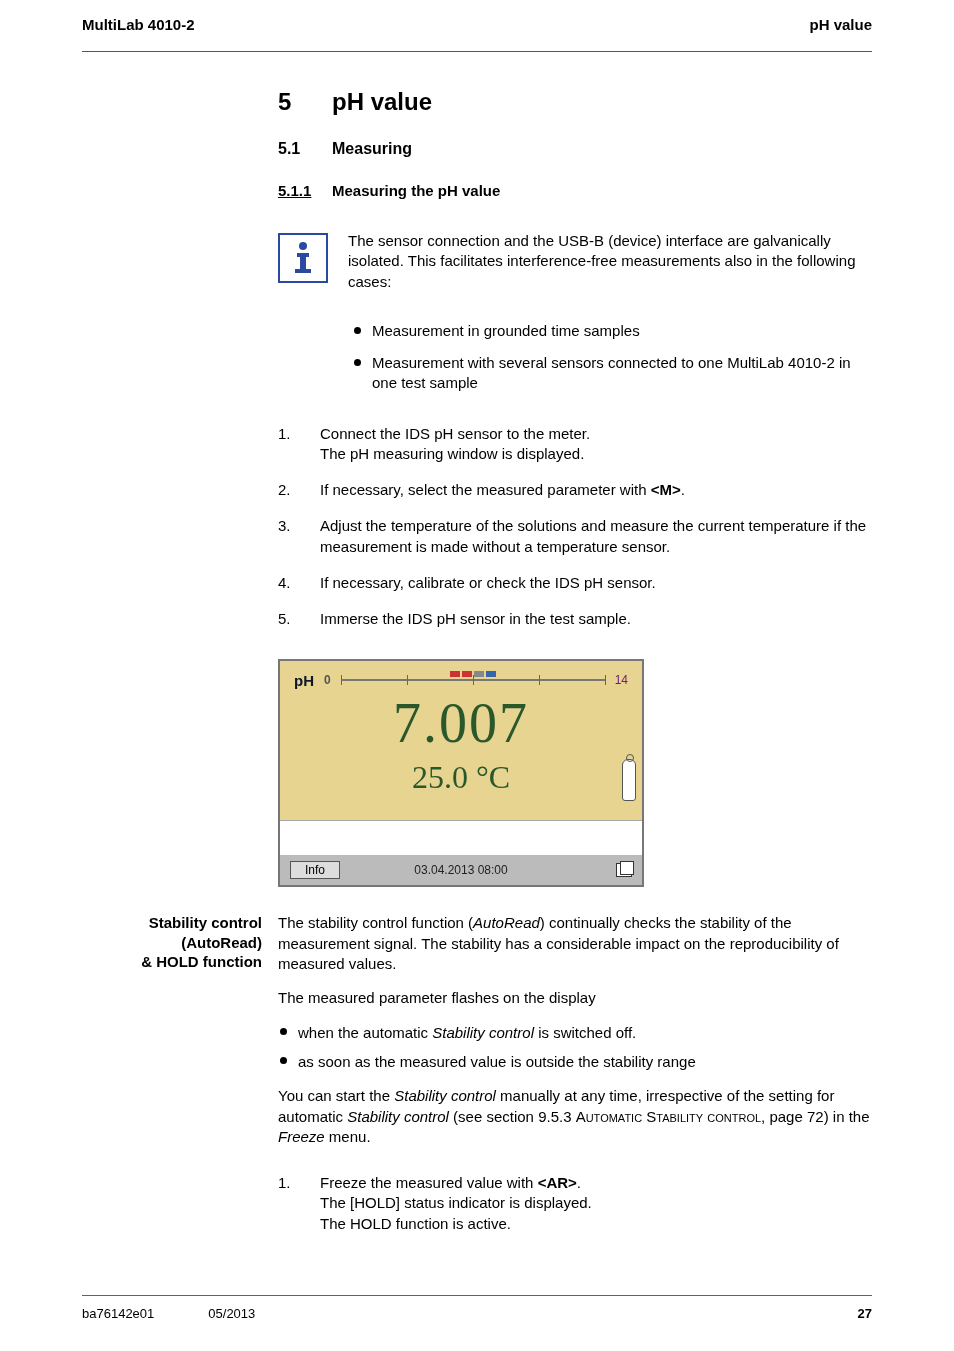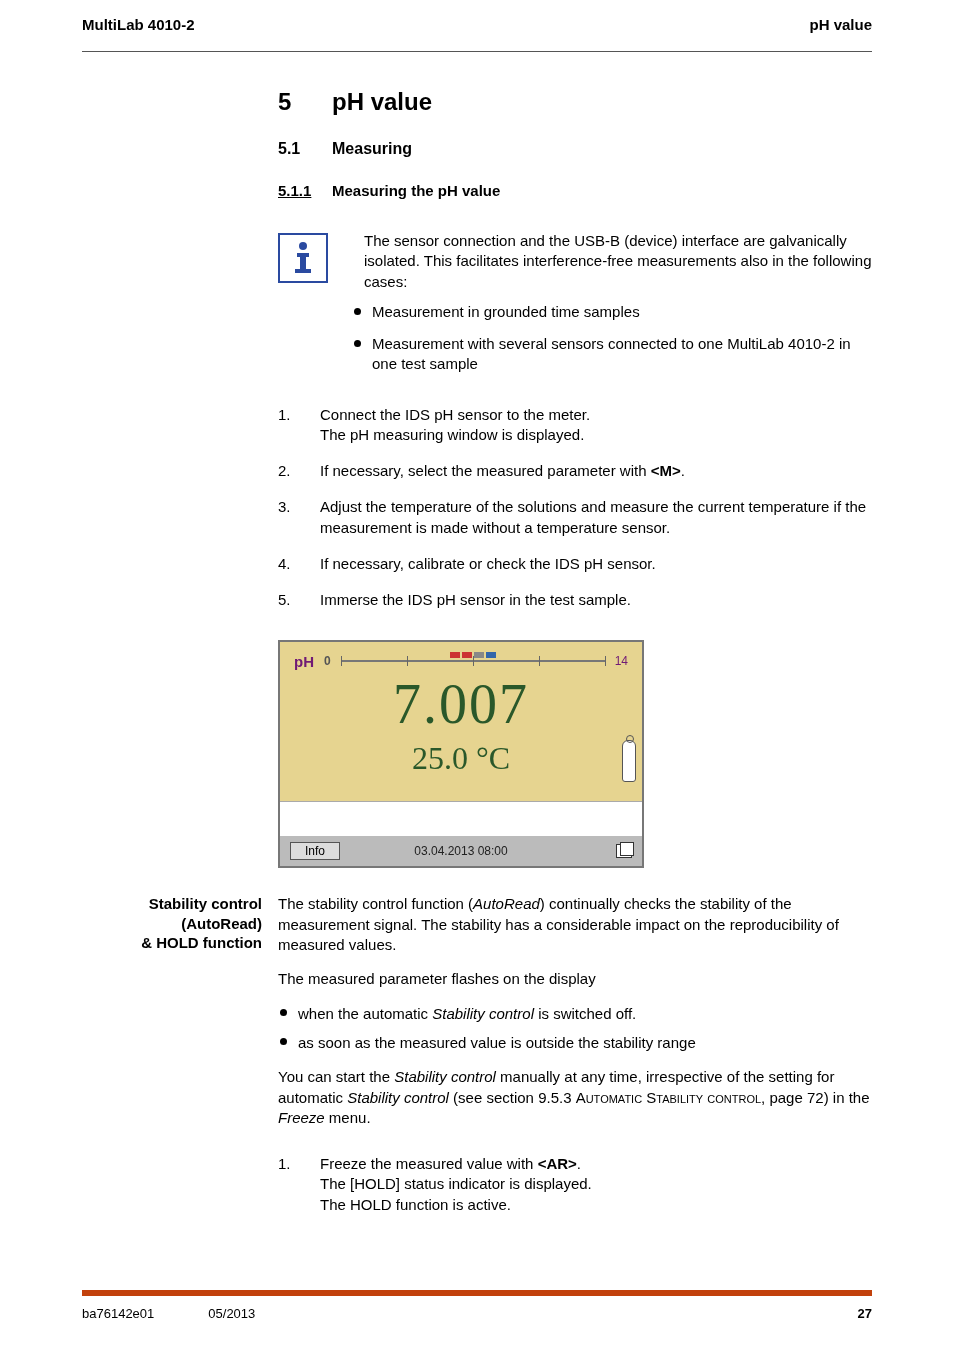--- a/index.html
+++ b/index.html
@@ -6,35 +6,35 @@
   body { font-family: Arial, Helvetica, sans-serif; font-size: 15px; color: #000; background: #fff; }
   .page { width: 954px; height: 1351px; margin: 0 auto; position: relative; padding: 16px 82px 30px 82px; }
   .header { display: flex; justify-content: space-between; font-weight: bold; font-size: 15px; padding-bottom: 18px; border-bottom: 1px solid #555; }
   .content { padding-top: 36px; padding-left: 196px; }
   .h1 { font-size: 24px; font-weight: bold; margin-bottom: 24px; display:flex; }
   .h1 .num { width: 54px; display:inline-block;}
   .h2 { font-size: 16px; font-weight: bold; margin-bottom: 24px; display:flex;}
   .h2 .num { width: 54px; display:inline-block;}
   .h3 { font-size: 15px; font-weight: bold; margin-bottom: 32px; display:flex;}
   .h3 .num { width: 54px; display:inline-block;text-decoration:underline;}
-  .info-block { display: flex; gap: 36px; margin-bottom: 10px; }
+  .info-block { display: flex; gap: 20px; margin-bottom: 29px; }
   .info-icon-box { border: 2px solid #2a4aa0; width: 50px; height: 50px; display:flex; align-items:center; justify-content:center; flex-shrink:0; margin-top:2px;}
   .info-icon-box svg { display:block; }
   .para { line-height: 1.35; }
   .info-bullets { list-style: none; padding-left: 76px; }
   .info-bullets li { position: relative; line-height:1.35; margin-bottom:12px; padding-left:18px;}
   .info-bullets li::before { content:""; position:absolute; left:0; top:6px; width:7px; height:7px; background:#000; border-radius:50%; }
   .ol { list-style:none; padding-left:0; margin-top:30px;}
   .ol li { display:flex; margin-bottom:16px; line-height:1.35;}
   .ol li .onum{ width:42px; flex-shrink:0;}
   .screen-wrap{ margin: 30px 0 26px 0;}
   .screen{ width:366px; border:2px solid #777; background:#fff; font-family: Arial, sans-serif;}
   .screen-main{ background:#e6d490; padding:8px 14px 24px 14px; position:relative; border-bottom:1px solid #aaa;}
   .scale-row{ display:flex; align-items:center; gap:10px; height:22px;}
-  .scale-label{ font-weight:bold; font-size:15px; color:#701a75;}
+  .scale-label{ font-weight:bold; font-size:15px; color:#0f172a;}
   .scale-zero{ font-weight:bold; font-size:12px; color:#555;}
   .scale-bar{ flex:1; height:10px; position:relative;}
   .scale-line{ position:absolute; top:4px; left:0; right:0; height:2px; background:#777;}
   .scale-tick{ position:absolute; top:0; width:1px; height:10px; background:#666;}
   .scale-fourteen{ font-weight:normal; font-size:12px; color:#701a75;}
   .scale-colorblocks{ position:absolute; left:50%; transform:translateX(-50%); top:-4px; display:flex; gap:2px;}
   .scale-colorblocks span{ width:10px; height:6px;}
   .reading{ text-align:center; font-family:"Times New Roman", serif; font-size:56px; color:#2a582a; letter-spacing:2px; margin-top:4px; line-height:1;}
   .temp{ text-align:center; font-family:"Times New Roman", serif; font-size:32px; color:#2a582a; margin-top:8px;}
   .sensor-icon{ position:absolute; right:-28px; top:70px; width:14px; height:42px; border:1px solid #555; border-radius:6px 6px 3px 3px; background:#fff;}
@@ -46,21 +46,21 @@
   .foot-icon{ margin-left:auto; border:1px solid #333; width:16px; height:14px; position:relative; background:#fff;}
   .foot-icon::after{content:""; position:absolute; left:3px; top:-3px; width:12px; height:12px; border:1px solid #333; background:#fff;}
   .side-section{ display:flex; margin-top:0;}
   .side-label{ width:196px; flex-shrink:0; text-align:right; font-weight:bold; font-size:15px; padding-right:16px; line-height:1.3;}
   .side-body{ flex:1;}
   .side-body p{ line-height:1.35; margin-bottom:14px;}
   .inline-bullets{ list-style:none; padding-left:0; margin-bottom:14px;}
   .inline-bullets li{ position:relative; padding-left:20px; line-height:1.4; margin-bottom:8px;}
   .inline-bullets li::before{ content:""; position:absolute; left:2px; top:6px; width:7px; height:7px; background:#000; border-radius:50%;}
   .smallcaps{ font-variant:small-caps;}
-  .footer{ position:absolute; bottom:30px; left:82px; right:82px; border-top:6px solid #c2410c; padding-top:10px; display:flex; font-size:13px;}
+  .footer{ position:absolute; bottom:30px; left:82px; right:82px; border-top:1px solid #c2410c; padding-top:10px; display:flex; font-size:13px;}
   .footer .r{ margin-left:auto; font-weight:bold;}
   .footer .gap{ width:54px; display:inline-block;}
 </style>
 </head>
 <body>
 
 <div class="page">
   <div class="header">
     <span>MultiLab 4010-2</span>
     <span>pH value</span>

